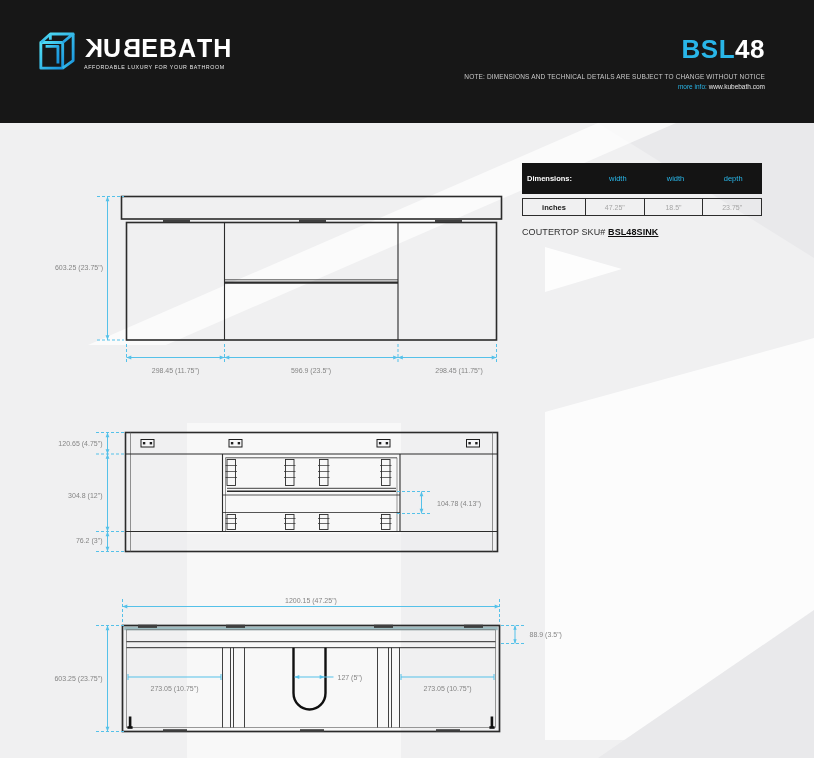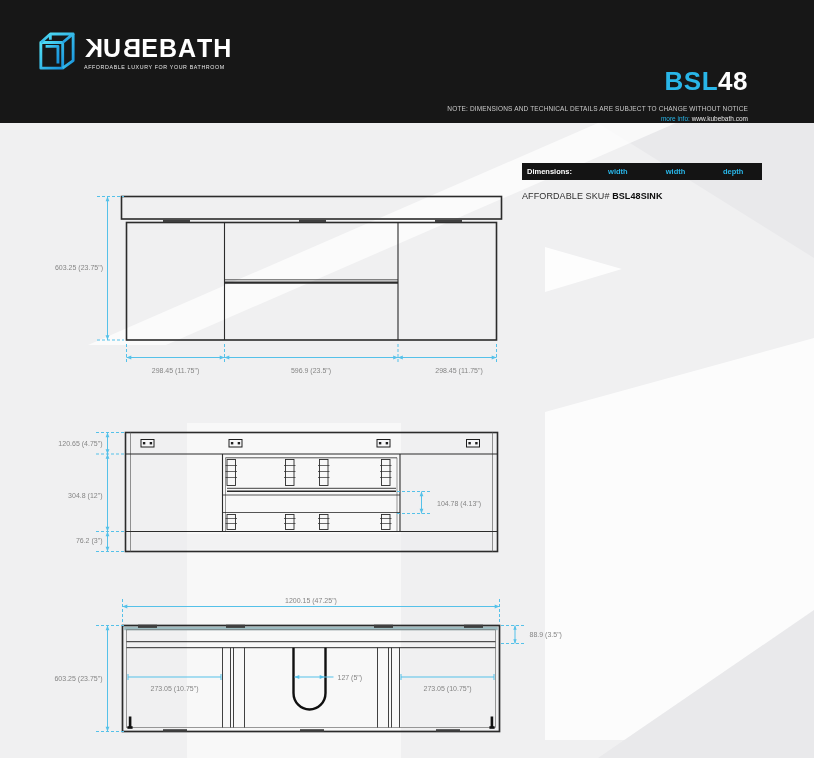--- a/index.html
+++ b/index.html
@@ -6,39 +6,39 @@
   .page{position:relative;width:814px;height:758px;background:#f0f0f1;overflow:hidden;
         font-family:"Liberation Sans",sans-serif;}
   
   .hdr{position:absolute;left:0;top:0;width:814px;height:123px;background:#171717;}
   .logo{position:absolute;left:38px;top:31px;display:flex;align-items:flex-start;gap:8px;}
   .cube-icon{width:38px;height:42px;display:block;}
   .brand{color:#ffffff;font-size:25px;font-weight:bold;letter-spacing:1px;line-height:1;margin-top:5px;}
   .brand span{display:inline-block;}
   .brand .flip{transform:scaleX(-1);}
   .tagline{color:#e9e9e9;font-size:5.3px;letter-spacing:0.62px;margin-top:3px;white-space:nowrap;}
-  .hdr-right{position:absolute;right:66px;top:36px;text-align:right;margin-top:32px;}
+  .hdr-right{position:absolute;right:49px;top:36px;text-align:right;}
   .model{font-size:26px;font-weight:bold;line-height:1;letter-spacing:0.5px;color:#ffffff;}
   .model .prefix{color:#29b6e8;}
   .note{margin-top:11px;font-size:6.5px;color:#c9c9c9;letter-spacing:0.15px;white-space:nowrap;}
   .info{margin-top:3px;font-size:6.5px;color:#e6e6e6;}
   .info .cyan{color:#29b6e8;}
   
   .watermark{position:absolute;left:0;top:123px;pointer-events:none;}
   
   .spec-table{position:absolute;left:522px;top:163px;width:240px;}
-  .tbl-head{display:flex;background:#141414;height:17px;align-items:center;}
+  .tbl-head{display:flex;background:#141414;height:31px;align-items:center;}
   .tbl-head .t-label{width:62px;padding-left:5px;color:#ffffff;font-size:7.5px;font-weight:bold;}
-  .tbl-head .t-col{flex:1;text-align:center;color:#29b6e8;font-size:7.5px;font-weight:bold;}
+  .tbl-head .t-col{flex:1;text-align:center;color:#29b6e8;font-size:7.5px;font-weight:normal;}
   .tbl-row{display:flex;height:16px;border:1.2px solid #2c2c2c;margin-top:4px;background:transparent;}
   .tbl-row .cell{flex:1;display:flex;align-items:center;justify-content:center;
                  font-size:7px;color:#a5a5a5;border-left:1.2px solid #2c2c2c;}
   .tbl-row .unit{width:62px;flex:none;border-left:none;font-weight:bold;color:#141414;font-size:7.5px;}
   .sku-line{margin-top:11px;font-size:9px;color:#2e2e2e;letter-spacing:0.1px;}
-  .sku-line .sku-val{font-weight:bold;color:#0d0d0d;}
+  .sku-line .sku-val{font-weight:bold;color:#0d0d0d;text-decoration:underline;}
   
   .drawing{position:absolute;}
   #d1{left:40px;top:188px;}
   #d2{left:40px;top:420px;}
   #d3{left:40px;top:588px;}
   .drawing text{font-family:"Liberation Sans",sans-serif;font-size:7px;fill:#858585;}
 </style>
 </head>
 <body>
 
@@ -84,22 +84,28 @@
     </div>
   </div>
 
   <div class="spec-table">
     <div class="tbl-head">
       <div class="t-label">Dimensions:</div>
       <div class="t-col">width</div>
       <div class="t-col">width</div>
       <div class="t-col">depth</div>
     </div>
+    <div class="tbl-row">
+      <div class="cell unit">inches</div>
+      <div class="cell">47.25"</div>
+      <div class="cell">18.5"</div>
+      <div class="cell">23.75"</div>
+    </div>
     <div class="sku-line">
-      <span>AFFORDABLE SKU#</span>
+      <span>COUTERTOP SKU#</span>
       <span class="sku-val">BSL48SINK</span>
     </div>
   </div>
 
   <svg id="d1" class="drawing" width="470" height="192" viewBox="40 188 470 192">
     <g stroke="#2b2b2b" fill="none">
       <rect x="121.5" y="196.5" width="380" height="22.5" stroke-width="1.6"></rect>
       <rect x="126.5" y="222.5" width="370" height="117.5" stroke-width="1.6"></rect>
       <path d="M224.5 222.5 V340 M398 222.5 V340" stroke-width="1.1"></path>
       <path d="M224.5 279.8 H398" stroke-width="0.8"></path>

